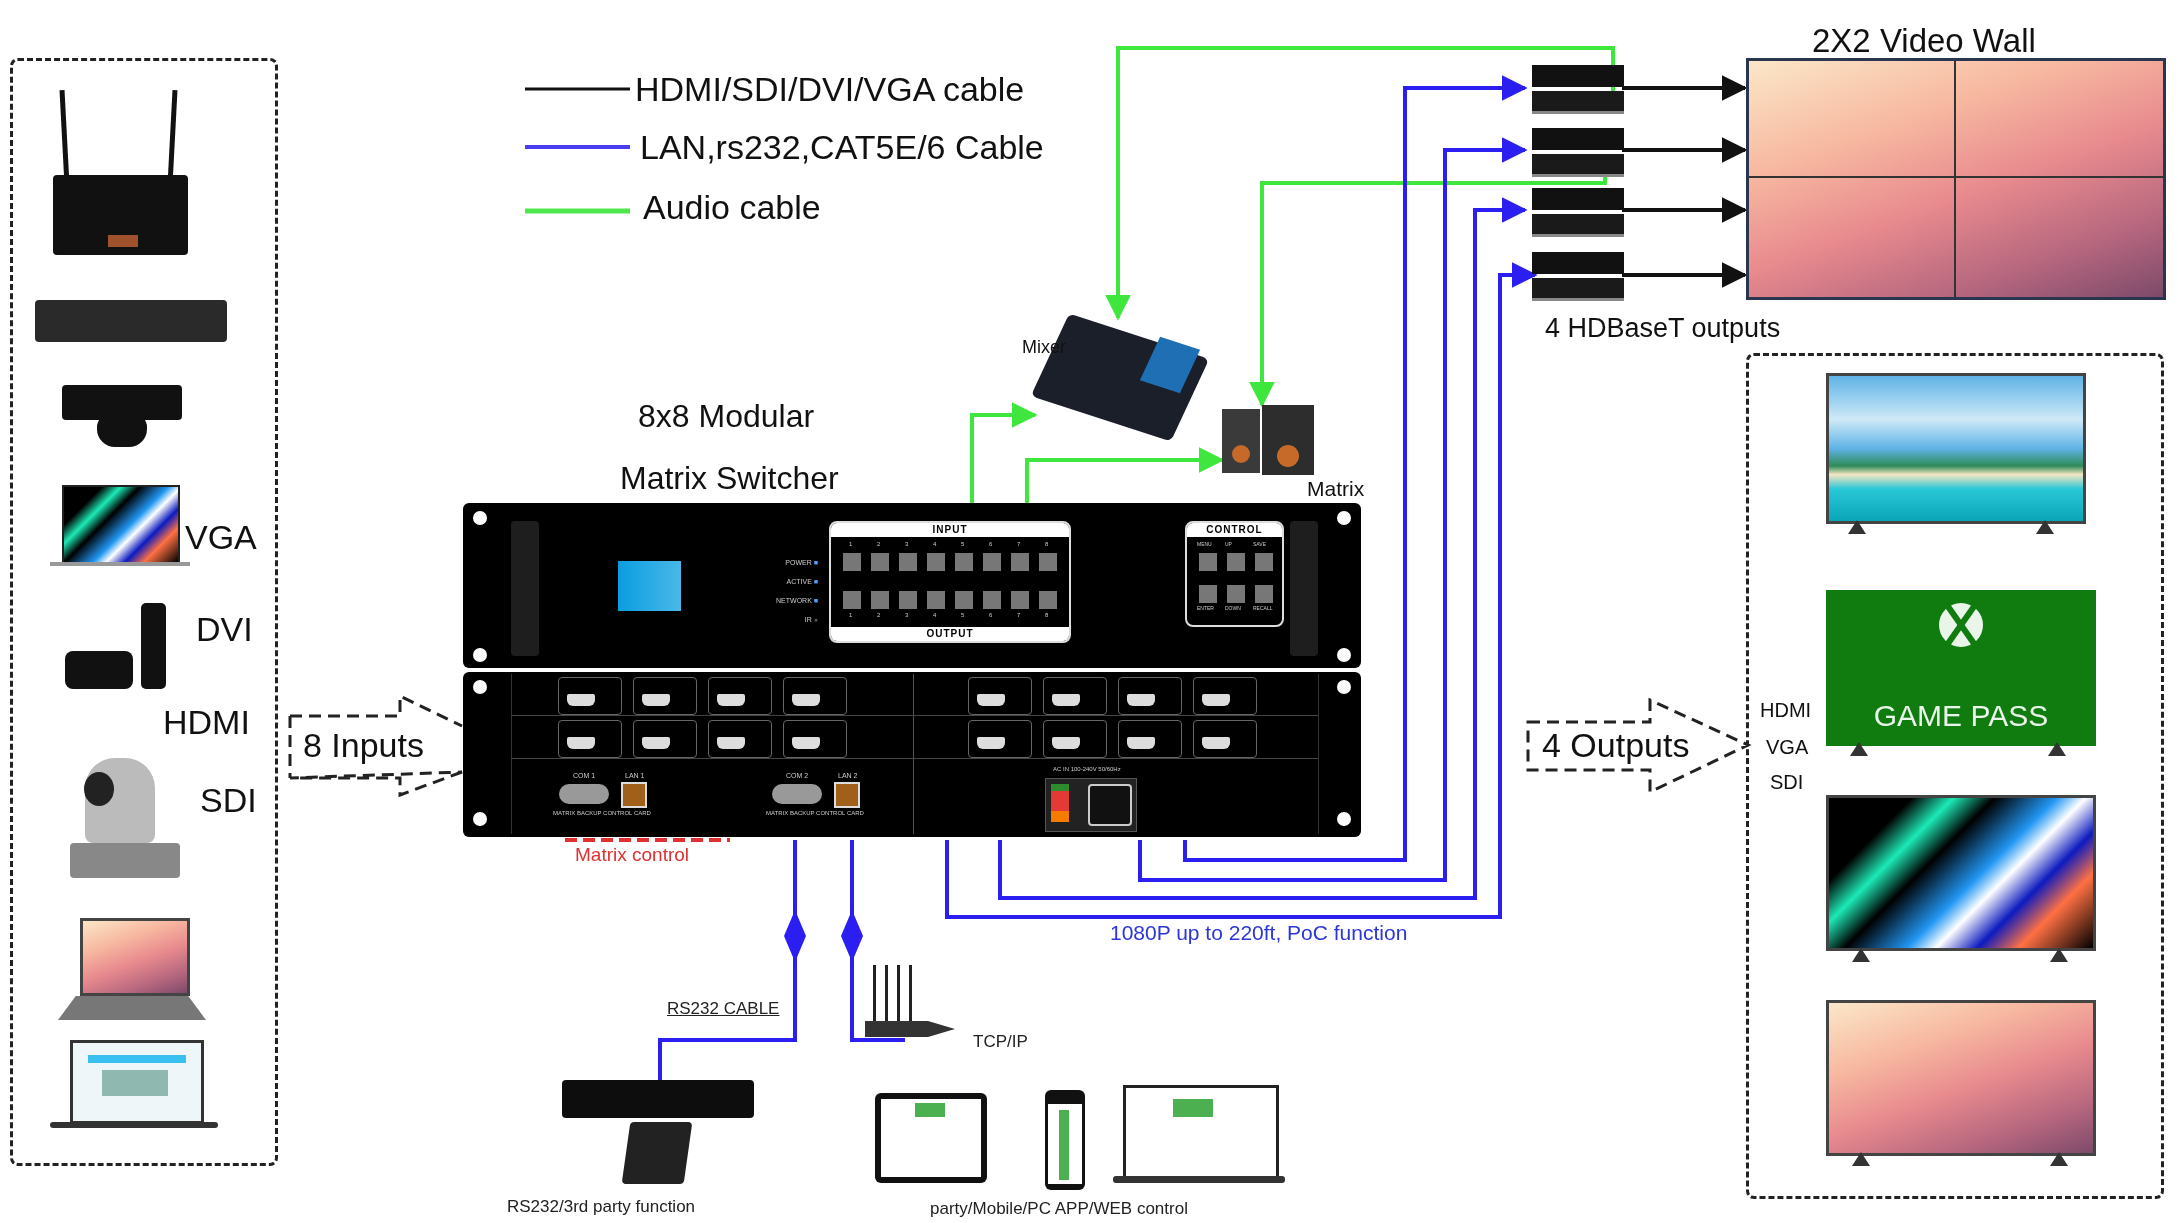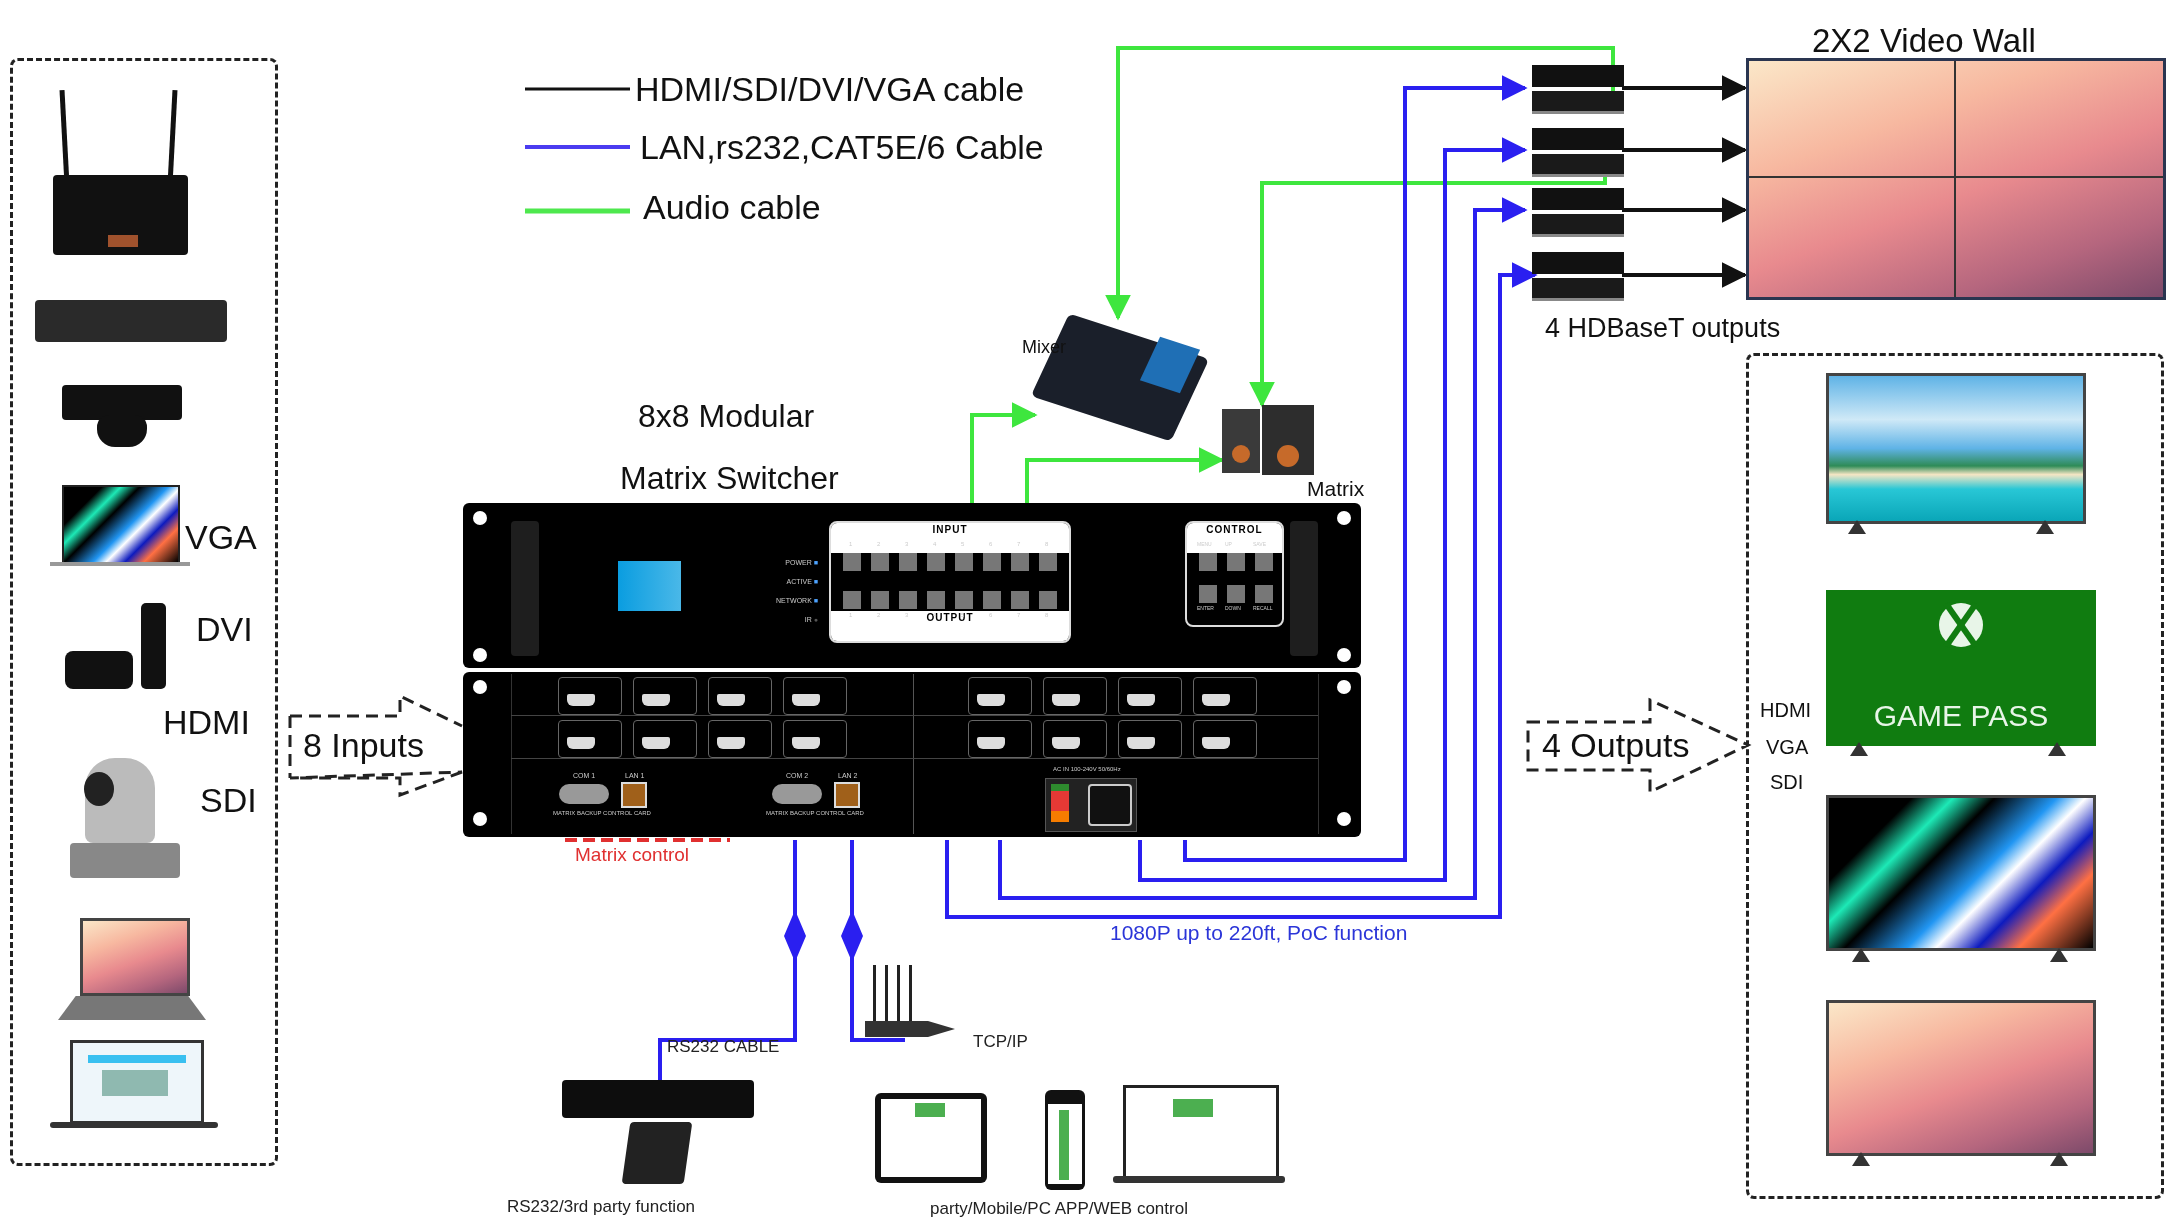--- a/index.html
+++ b/index.html
@@ -12,21 +12,21 @@
   .title{font-size:32px;color:#111;}
   .small{font-size:20px;color:#111;}
   .tiny{font-size:17px;color:#222;}
   .dashbox{position:absolute;border:3px dashed #222;border-radius:8px;}
   
   .dev{position:absolute;}
   .blk{background:#111;border-radius:4px;}
   .rack{position:absolute;background:#000;border-radius:6px;}
   .hole{position:absolute;width:14px;height:14px;border-radius:50%;background:#fff;}
   .panel-box{position:absolute;background:#000;border:2px solid #ddd;border-radius:8px;}
-  .panel-hdr{position:absolute;left:0;right:0;height:30px;background:#fff;color:#000;font-size:10px;font-weight:bold;text-align:center;line-height:14px;letter-spacing:1px;}
+  .panel-hdr{position:absolute;left:0;right:0;height:14px;background:#fff;color:#000;font-size:10px;font-weight:bold;text-align:center;line-height:14px;letter-spacing:1px;}
   .btn{position:absolute;width:18px;height:18px;background:#777;}
   .hdmi-mod{position:absolute;border:1px solid #666;border-radius:4px;width:62px;height:36px;}
   .hdmi-port{position:absolute;left:8px;top:16px;width:28px;height:12px;background:#ddd;border-radius:2px 2px 6px 6px;}
   .screen{position:absolute;border:3px solid #444;}
   .tv-foot{position:absolute;width:0;height:0;border-left:9px solid transparent;border-right:9px solid transparent;border-bottom:14px solid #333;}
   .sunset{background:linear-gradient(160deg,#fbe7c8 0%,#f7b8a0 30%,#e88a8e 55%,#b5667e 80%,#7d4a6a 100%);}
   .abstract{background:linear-gradient(135deg,#000 0%,#000 20%,#1de9b6 30%,#000 40%,#2196f3 55%,#fff 62%,#0d1bbf 72%,#ff7043 82%,#000 100%);}
   .beach{background:linear-gradient(180deg,#5fb3e6 0%,#cfe9f7 30%,#5fb3e6 50%,#2e8b57 62%,#f5e6c4 68%,#28c7d6 78%,#0aa6b8 100%);}
   .xbox{background:#107c10;color:#e8f5e8;}
   .hdbt{position:absolute;width:92px;}
@@ -353,21 +353,21 @@
 
 <div class="screen sunset" style="left:1826px;top:1000px;width:264px;height:150px;"></div>
 <div class="tv-foot" style="left:1852px;top:1152px;"></div>
 <div class="tv-foot" style="left:2050px;top:1152px;"></div>
 
 <div class="txt" style="left:1542px;top:728px;font-size:34px;">4 Outputs</div>
 <div class="txt small" style="left:1760px;top:700px;">HDMI</div>
 <div class="txt small" style="left:1766px;top:737px;">VGA</div>
 <div class="txt small" style="left:1770px;top:772px;">SDI</div>
 
-<div class="txt tiny" style="left:667px;top:1038px;">RS232 CABLE</div>
+<div class="txt tiny" style="left:667px;top:1000px;text-decoration:underline;">RS232 CABLE</div>
 <div class="dev" style="left:562px;top:1080px;width:195px;height:110px;">
   <div class="abs blk" style="left:0;top:0;width:192px;height:38px;background:#0d0d0d;"></div>
   <div class="abs" style="left:64px;top:42px;width:62px;height:62px;background:#222;transform:skewX(-8deg);border-radius:4px;"></div>
 </div>
 <div class="txt tiny" style="left:507px;top:1198px;">RS232/3rd party function</div>
 
 <div class="dev" style="left:865px;top:965px;width:90px;height:80px;">
   <div class="abs" style="left:8px;top:0;width:3px;height:60px;background:#222;"></div>
   <div class="abs" style="left:20px;top:0;width:3px;height:60px;background:#222;"></div>
   <div class="abs" style="left:32px;top:0;width:3px;height:60px;background:#222;"></div>

